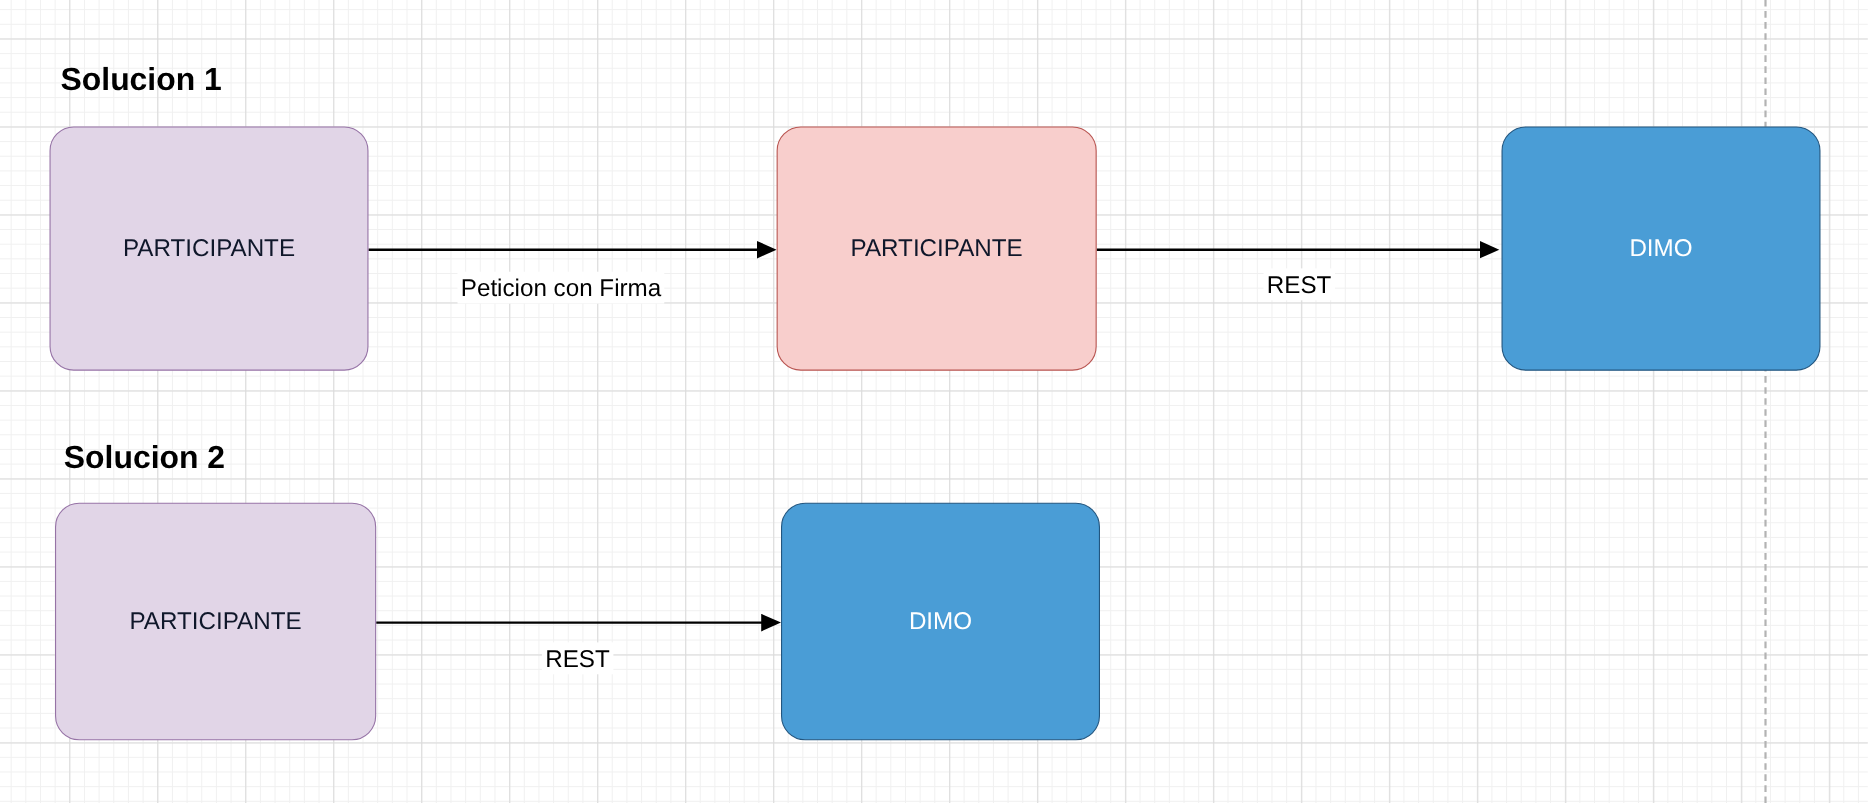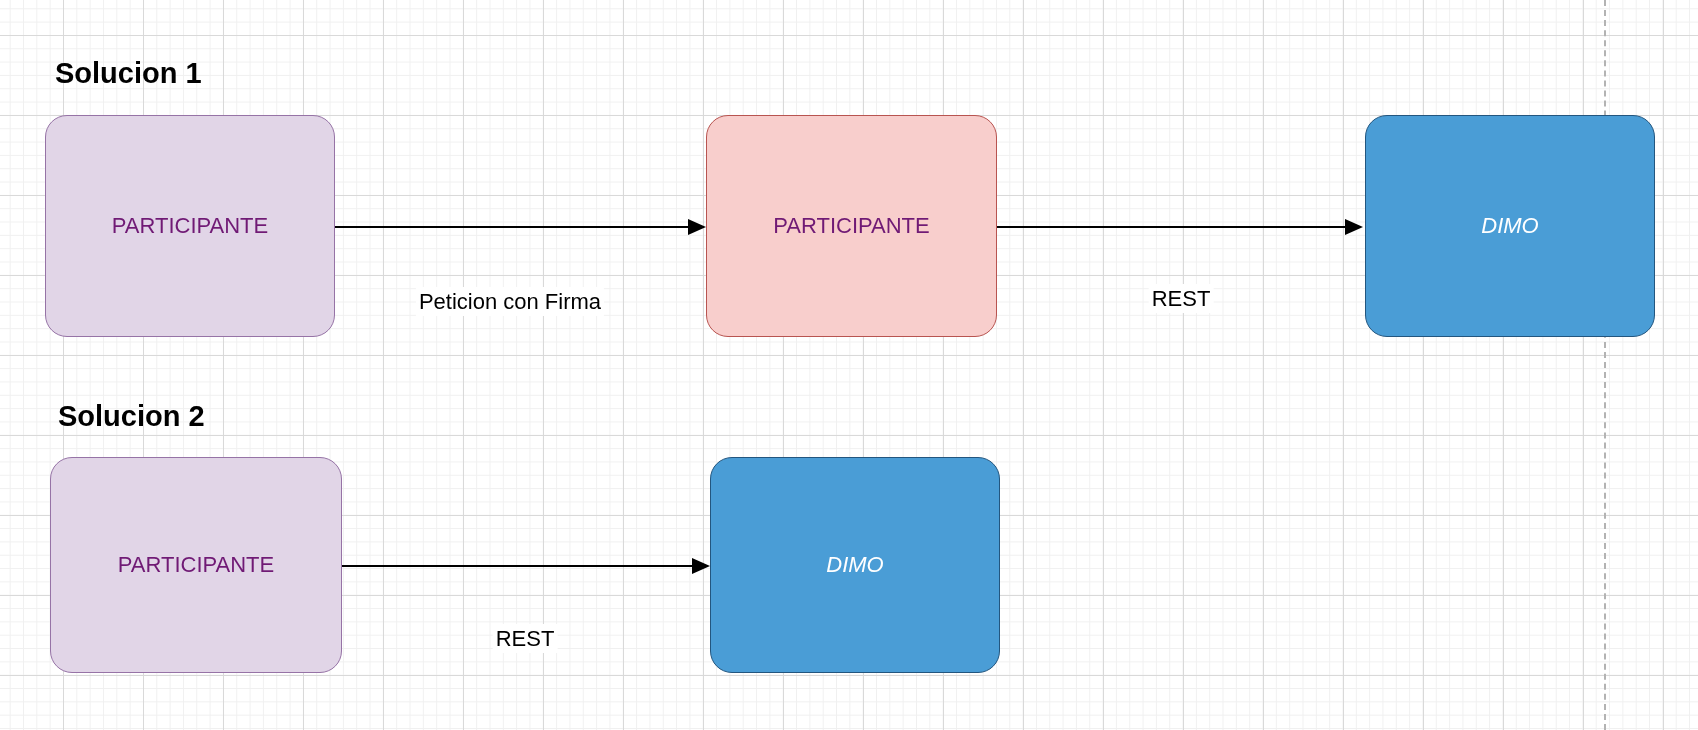--- a/index.html
+++ b/index.html
@@ -38,46 +38,45 @@
   }
   svg.connector-layer line { pointer-events: stroke; }
   .node {
     position: absolute;
     border-radius: 22px;
     border: 1.6px solid;
     display: flex;
     align-items: center;
     justify-content: center;
     font-size: 22px;
-    color: #701a75;
+    color: #0f172a;
     box-sizing: border-box;
     text-align: center;
   }
   .node-purple { background: #e1d5e7; border-color: #9673a6; }
   .node-red    { background: #f8cecc; border-color: #b85450; }
-  .node-blue   { background: #4a9dd6; border-color: #23567f; color: #ffffff; font-style: italic; }
+  .node-blue   { background: #4a9dd6; border-color: #23567f; color: #ffffff; }
 
   .section-title {
     position: absolute;
     font-size: 29px;
     font-weight: bold;
     color: #000000;
     white-space: nowrap;
   }
   .edge-label {
     position: absolute;
     transform: translateX(-50%);
     font-size: 22px;
     line-height: 29px;
     color: #000000;
     text-align: left;
     background: #ffffff;
     padding: 0 3px;
     white-space: nowrap;
-    margin-top: 40px;
   }
 
   
   #title-solucion-1 { left: 55px;  top: 57px;  }
   #title-solucion-2 { left: 58px;  top: 400px; }
 
   #node-s1-participante-a { left: 45px;   top: 115px; width: 290px; height: 222px; }
   #node-s1-participante-b { left: 706px;  top: 115px; width: 291px; height: 222px; }
   #node-s1-dimo           { left: 1365px; top: 115px; width: 290px; height: 222px; }
 

